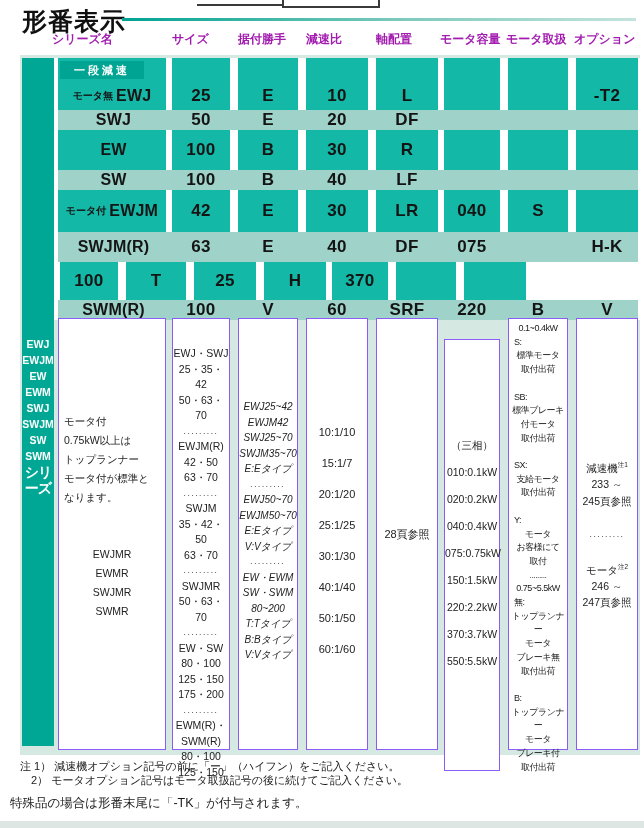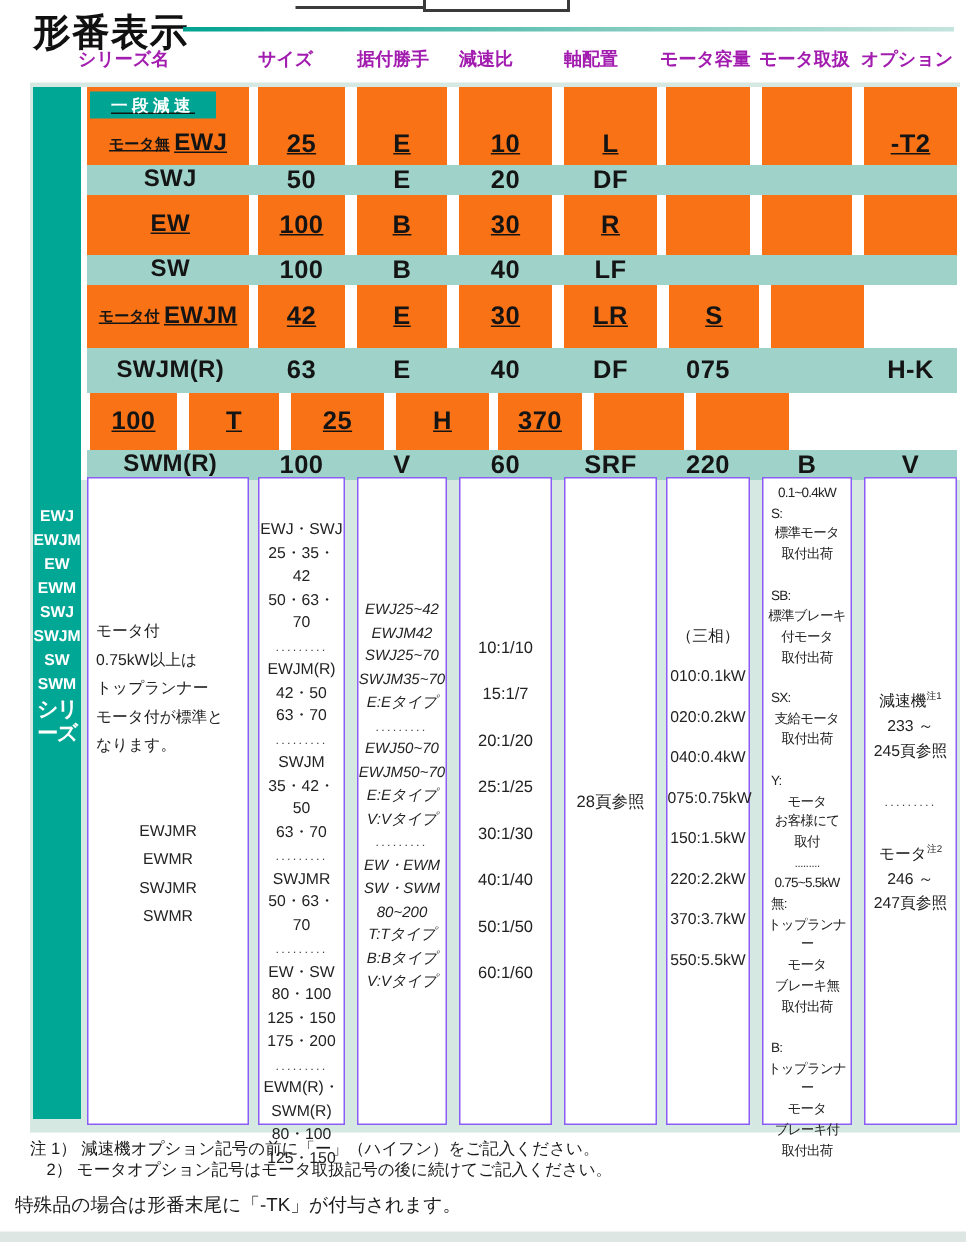--- a/index.html
+++ b/index.html
@@ -22,38 +22,38 @@
   .sidebar{position:absolute;left:2px;top:3px;width:32px;height:688px;background:#00a795;}
   .sidebar .lines{padding-top:278px;line-height:16px;font-size:10.5px;font-weight:bold;
                   color:#fff;text-align:center;}
   .sidebar .ln-sm{font-size:14px;letter-spacing:-1px;}
 
   .table-area{position:absolute;left:34px;top:3px;width:586px;}
   .trow{position:relative;display:flex;background:#fff;}
   .dark::before{content:"";position:absolute;left:4px;top:0;width:580px;height:100%;background:#9fd3c9;}
   .cell{position:relative;z-index:1;display:flex;align-items:center;justify-content:center;
         font-weight:bold;color:#141414;}
-  .light .cell{background:#f97316;text-decoration:underline;}
+  .light .cell{background:#14b8a6;}
   .c1{margin-left:4px;width:108px;} .c2{margin-left:6px;width:58px;}
   .c3{margin-left:8px;width:60px;}  .c4{margin-left:8px;width:62px;}
   .c5{margin-left:8px;width:62px;}  .c6{margin-left:6px;width:56px;}
   .c7{margin-left:8px;width:60px;}  .c8{margin-left:8px;width:62px;}
   .val{font-size:17px;letter-spacing:.3px;}
   .series-name{font-size:16px;letter-spacing:.2px;}
   .prefix{font-size:10px;margin-right:3px;}
   .badge-row .c1{justify-content:flex-start;padding-left:2px;box-sizing:border-box;}
   .badge{background:#00a493;color:#fff;font-size:11px;font-weight:bold;height:18px;width:84px;
          display:flex;align-items:center;justify-content:center;letter-spacing:3px;}
 
   .detail-area{position:absolute;left:34px;top:255px;width:586px;height:445px;}
   .dbox{position:absolute;top:8px;height:432px;background:#fff;border:1px solid #8b5cf6;
         box-sizing:border-box;color:#222;text-align:center;}
   .b1{left:4px;width:108px;}  .b2{left:118px;width:58px;}
   .b3{left:184px;width:60px;} .b4{left:252px;width:62px;}
-  .b5{left:322px;width:62px;} .b6{left:390px;width:56px;}
+  .b5{left:322px;width:62px;} .b6{left:390px;width:56px;margin-top:21px;}
   .b7{left:454px;width:60px;} .b8{left:522px;width:62px;}
   .b1 .lines{padding-top:93px;line-height:19px;font-size:10.5px;}
   .b2 .lines{padding-top:27px;line-height:15.5px;font-size:10.5px;}
   .b3 .lines{padding-top:80px;line-height:15.5px;font-size:10px;font-style:italic;}
   .b4 .lines{padding-top:98px;line-height:31px;font-size:11px;}
   .b5 .lines{padding-top:208px;font-size:11px;}
   .b6 .lines{padding-top:92px;line-height:27px;font-size:10.5px;}
   .b7 .lines{padding-top:3px;line-height:13.7px;font-size:9px;}
   .b7 .ln{letter-spacing:-.5px;}
   .b8 .lines{padding-top:138px;line-height:16.5px;font-size:10.5px;}
@@ -171,20 +171,21 @@
 
       <div class="trow light" style="height:42px">
         <div class="cell c1">
             <span class="prefix">モータ付</span>
             <span class="series-name">EWJM</span>
           </div>
         <div class="cell c2 val">42</div>
         <div class="cell c3 val">E</div>
         <div class="cell c4 val">30</div>
         <div class="cell c5 val">LR</div>
+        <div class="cell c6 val">040</div>
         <div class="cell c7 val">S</div>
         <div class="cell c8 val"></div>
       </div>
 
       <div class="trow dark" style="height:30px">
         <div class="cell c1">
             <span class="prefix"></span>
             <span class="series-name">SWJM(R)</span>
           </div>
         <div class="cell c2 val">63</div>

